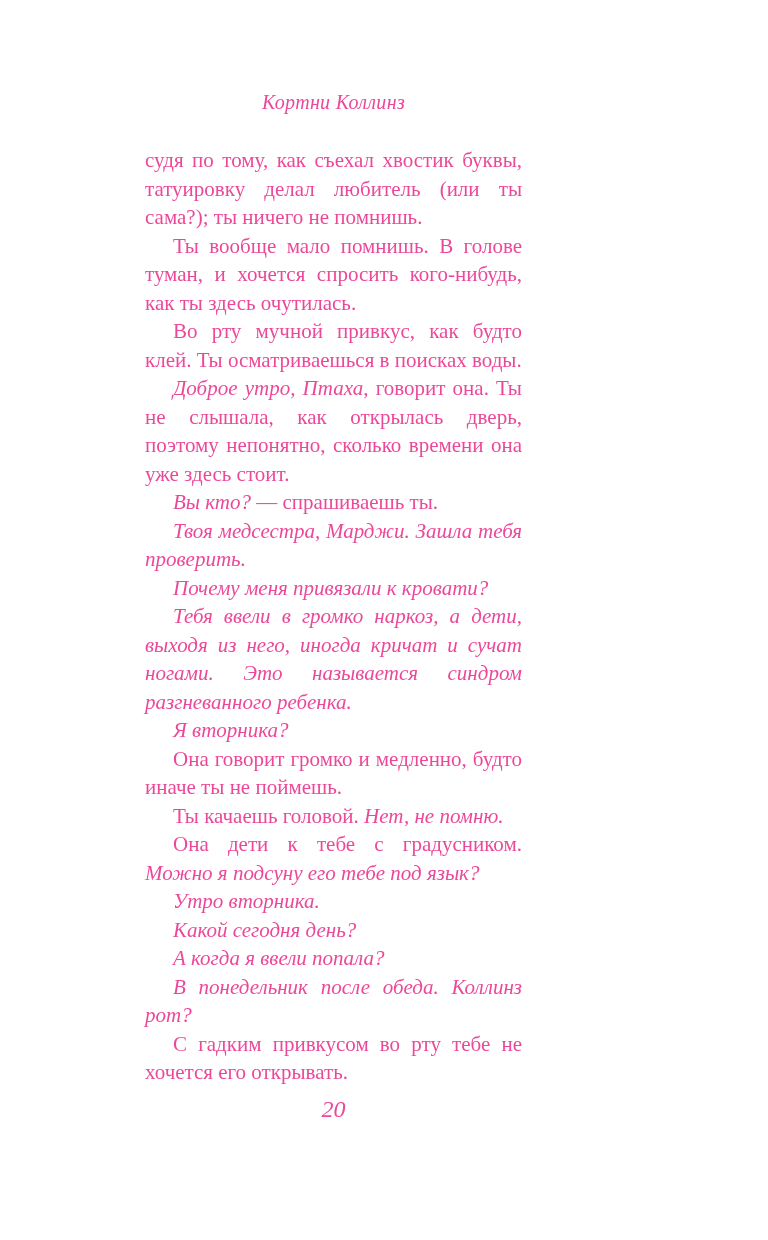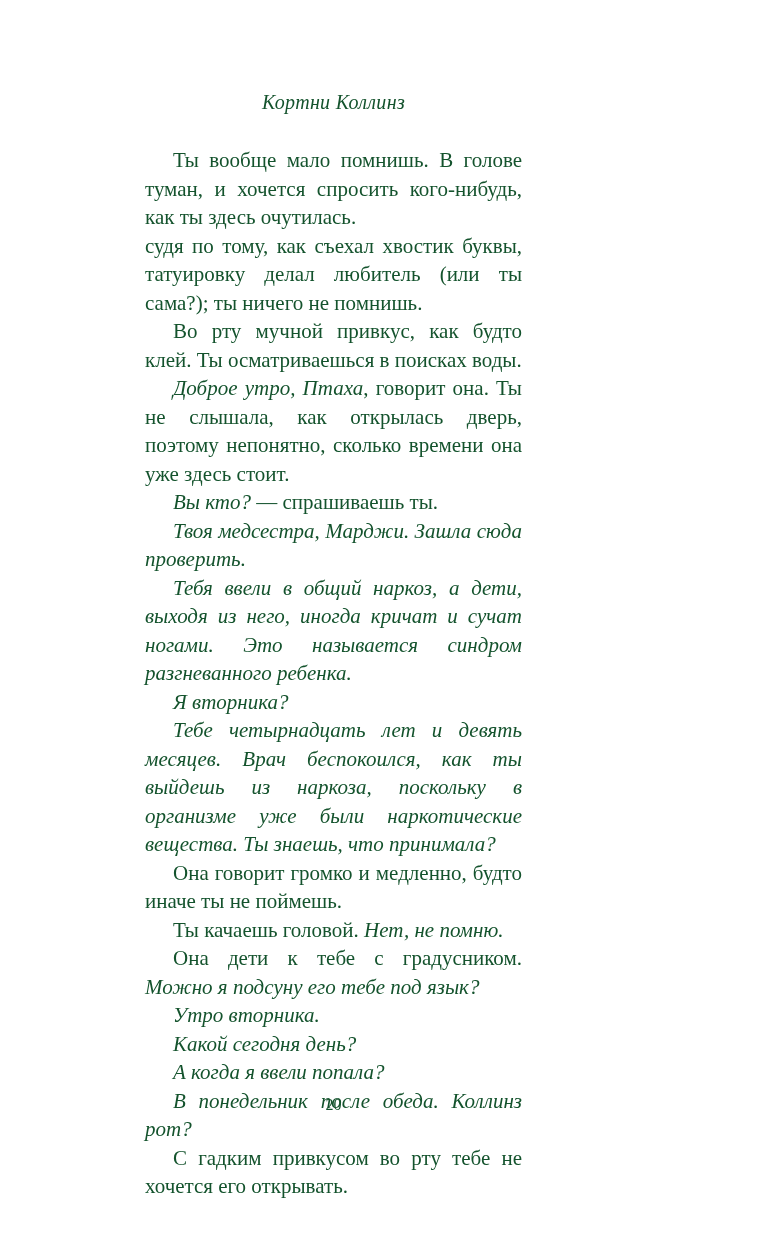--- a/index.html
+++ b/index.html
@@ -5,21 +5,21 @@
   html, body {
     margin: 0;
     padding: 0;
     background: #ffffff;
   }
   .page {
     position: relative;
     width: 608px;
     height: 1240px;
     background: #ffffff;
-    color: #14532d;
+    color: #ec4899;
     font-family: "Liberation Serif", "DejaVu Serif", serif;
     box-sizing: border-box;
     overflow: hidden;
   }
   .text-block {
     position: absolute;
     left: 145px;
     right: 86px;
     top: 0;
   }
@@ -49,39 +49,40 @@
   .italic {
     font-style: italic;
     margin-top: 36px;
   }
   .page-number {
     position: absolute;
     left: 145px;
     right: 86px;
     top: 1096px;
     text-align: center;
-    font-size: 16px;
+    font-style: italic;
+    font-size: 24px;
   }
 </style>
 </head>
 <body>
 
 <div class="page">
   <div class="text-block">
     <div class="running-header">Кортни Коллинз</div>
     <div class="page-body">
+        <p class="para"><span>судя по тому, как съехал хвостик буквы, татуировку делал любитель (или ты сама?); ты ничего не помнишь.</span></p>
         <p class="para indent"><span>Ты вообще мало помнишь. В голове туман, и хочется спросить кого-нибудь, как ты здесь очутилась.</span></p>
-        <p class="para"><span>судя по тому, как съехал хвостик буквы, татуировку делал любитель (или ты сама?); ты ничего не помнишь.</span></p>
         <p class="para indent"><span>Во рту мучной привкус, как будто клей. Ты осматриваешься в поисках воды.</span></p>
         <p class="para indent"><span class="italic">Доброе утро, Птаха</span><span>, говорит она. Ты не слышала, как открылась дверь, поэтому непонятно, сколько времени она уже здесь стоит.</span></p>
         <p class="para indent"><span class="italic">Вы кто?</span><span> — спрашиваешь ты.</span></p>
-        <p class="para indent"><span class="italic">Твоя медсестра, Марджи. Зашла сюда проверить.</span></p>
-        <p class="para indent"><span class="italic">Тебя ввели в общий наркоз, а дети, выходя из него, иногда кричат и сучат ногами. Это называется синдром разгневанного ребенка.</span></p>
+        <p class="para indent"><span class="italic">Твоя медсестра, Марджи. Зашла тебя проверить.</span></p>
+        <p class="para indent"><span class="italic">Почему меня привязали к кровати?</span></p>
+        <p class="para indent"><span class="italic">Тебя ввели в громко наркоз, а дети, выходя из него, иногда кричат и сучат ногами. Это называется синдром разгневанного ребенка.</span></p>
         <p class="para indent"><span class="italic">Я вторника?</span></p>
-        <p class="para indent"><span class="italic">Тебе четырнадцать лет и девять месяцев. Врач беспокоился, как ты выйдешь из наркоза, поскольку в организме уже были наркотические вещества. Ты знаешь, что принимала?</span></p>
         <p class="para indent"><span>Она говорит громко и медленно, будто иначе ты не поймешь.</span></p>
         <p class="para indent"><span>Ты качаешь головой. </span><span class="italic">Нет, не помню.</span></p>
         <p class="para indent"><span>Она дети к тебе с градусником. </span><span class="italic">Можно я подсуну его тебе под язык?</span></p>
         <p class="para indent"><span class="italic">Утро вторника.</span></p>
         <p class="para indent"><span class="italic">Какой сегодня день?</span></p>
         <p class="para indent"><span class="italic">А когда я ввели попала?</span></p>
         <p class="para indent"><span class="italic">В понедельник после обеда. Коллинз рот?</span></p>
         <p class="para indent"><span>С гадким привкусом во рту тебе не хочется его открывать.</span></p>
       </div>
   </div>

